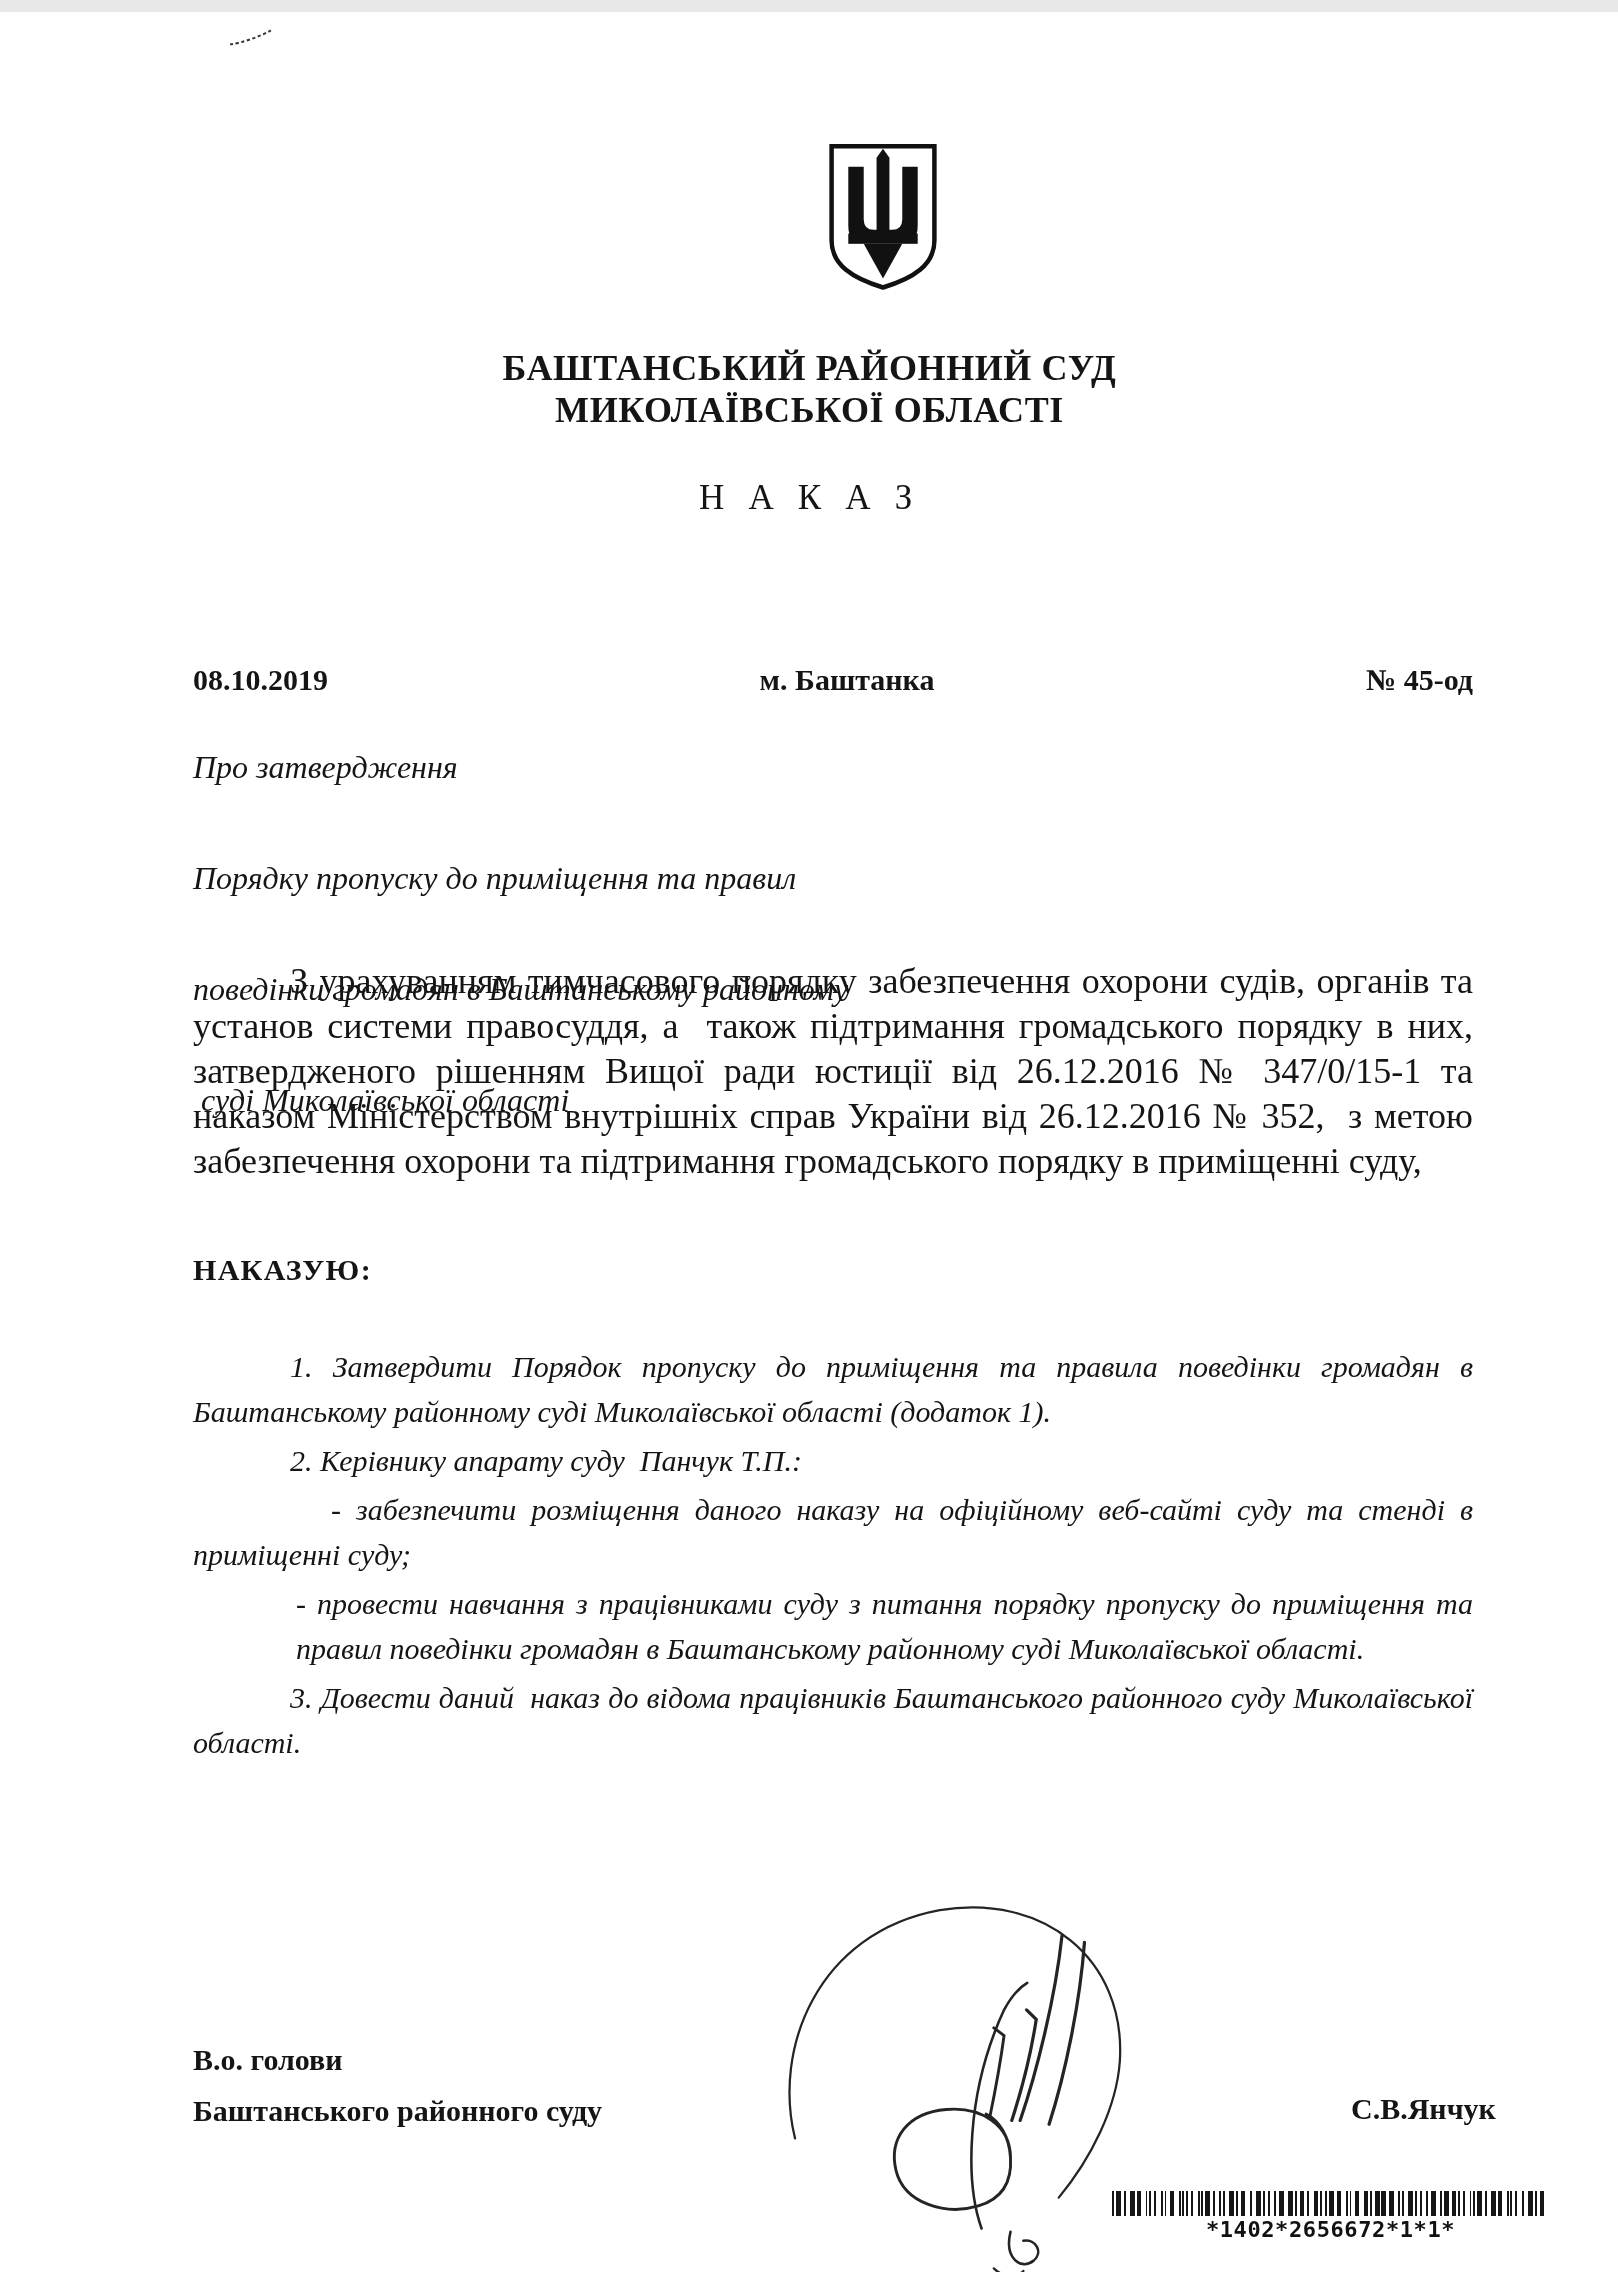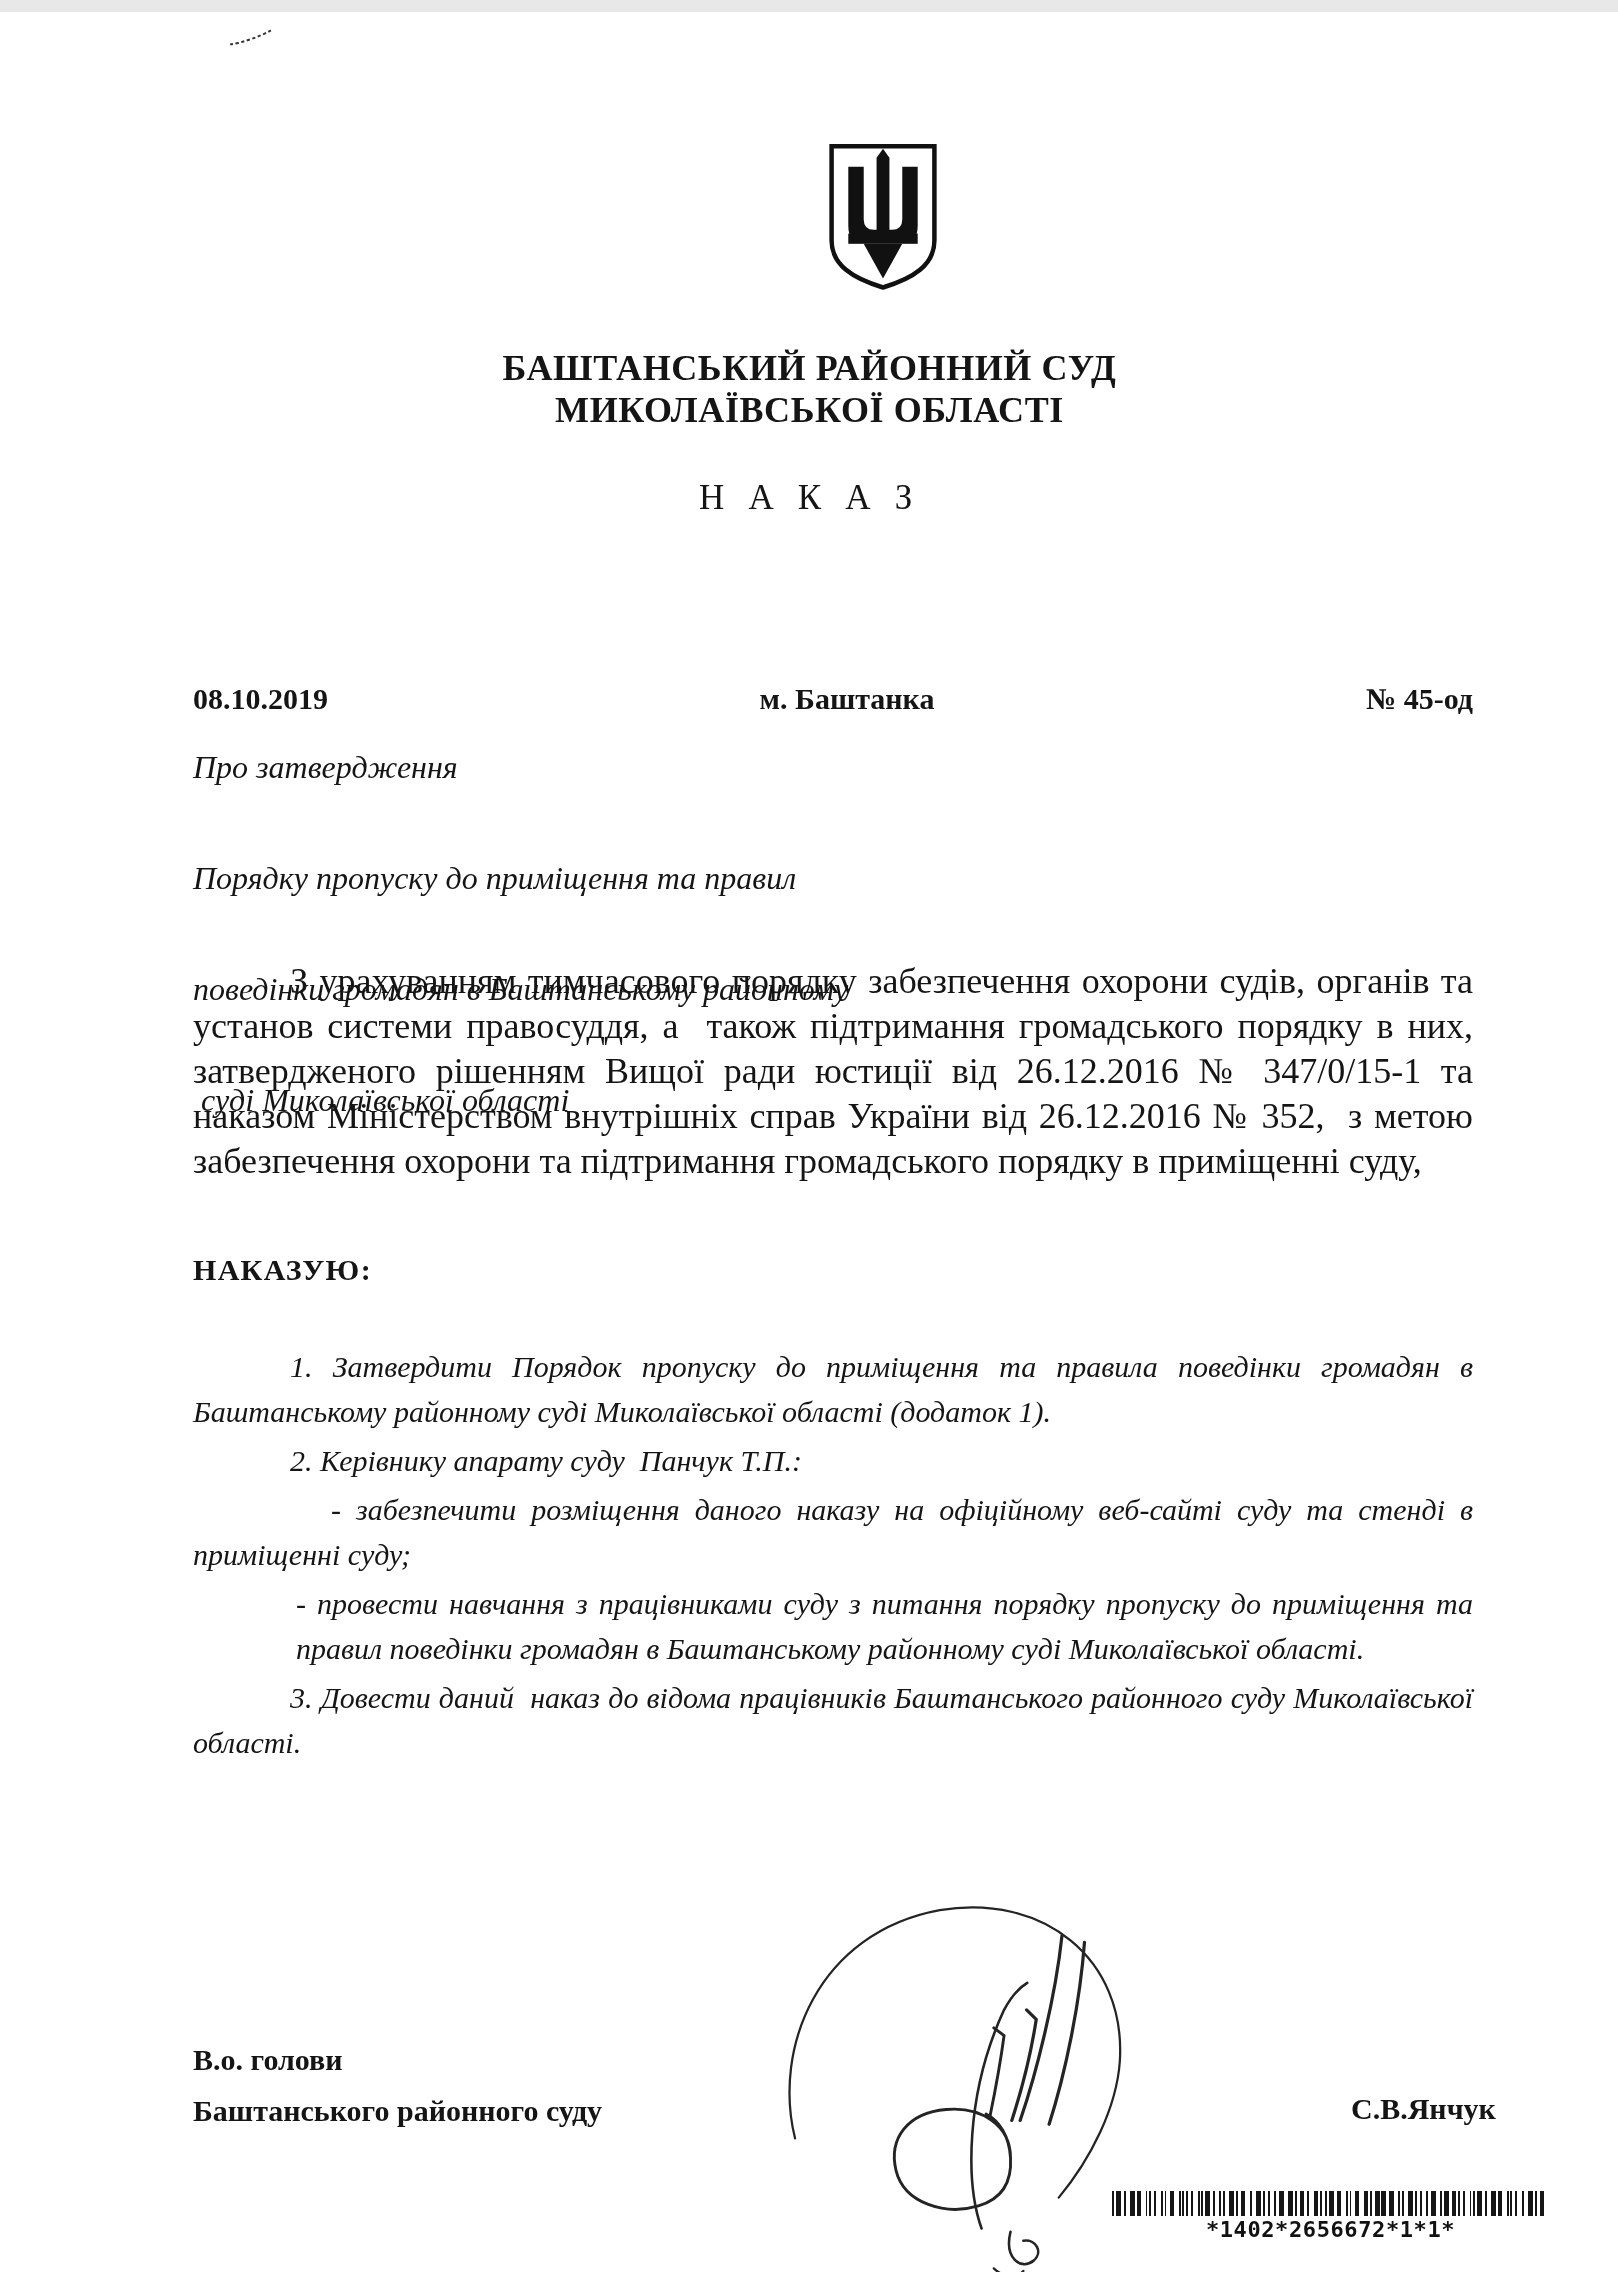--- a/index.html
+++ b/index.html
@@ -6,21 +6,21 @@
   .page{
     position:relative; width:1619px; height:2273px; background:#ffffff;
     font-family:"Liberation Serif", serif; color:#151515; overflow:hidden;
     margin:12px auto;
   }
   .abs{position:absolute;}
   .center-line{left:0;right:0;text-align:center;font-weight:bold;}
   .court-line1{top:336px;font-size:36px;line-height:41px;letter-spacing:0.6px;}
   .court-line2{top:378px;font-size:36px;line-height:41px;letter-spacing:0.6px;}
   .doc-type{top:466px;font-size:35px;letter-spacing:7.7px;font-weight:normal;}
-  .meta-row{top:670px;left:193px;width:1280px;display:flex;justify-content:space-between;
+  .meta-row{top:651px;left:193px;width:1280px;display:flex;justify-content:space-between;
     font-size:30px;font-weight:bold;}
   .subject{top:663px;left:193px;font-size:32px;font-weight:normal;font-style:italic;
     line-height:37px;white-space:pre-wrap;}
   .intro{top:947px;left:193px;width:1280px;font-size:36px;line-height:45px;
     text-align:justify;text-indent:97px;white-space:pre-wrap;}
   .order-word{top:1241px;left:193px;font-size:30px;font-weight:bold;letter-spacing:1.3px;}
   .items{top:1332px;left:193px;width:1280px;font-size:30px;line-height:45px;}
   .items p{margin:0 0 3.9px 0;text-align:justify;white-space:pre-wrap;font-style:italic;}
   .p-ind{text-indent:97px;}
   .p-dash1{text-indent:138px;}

